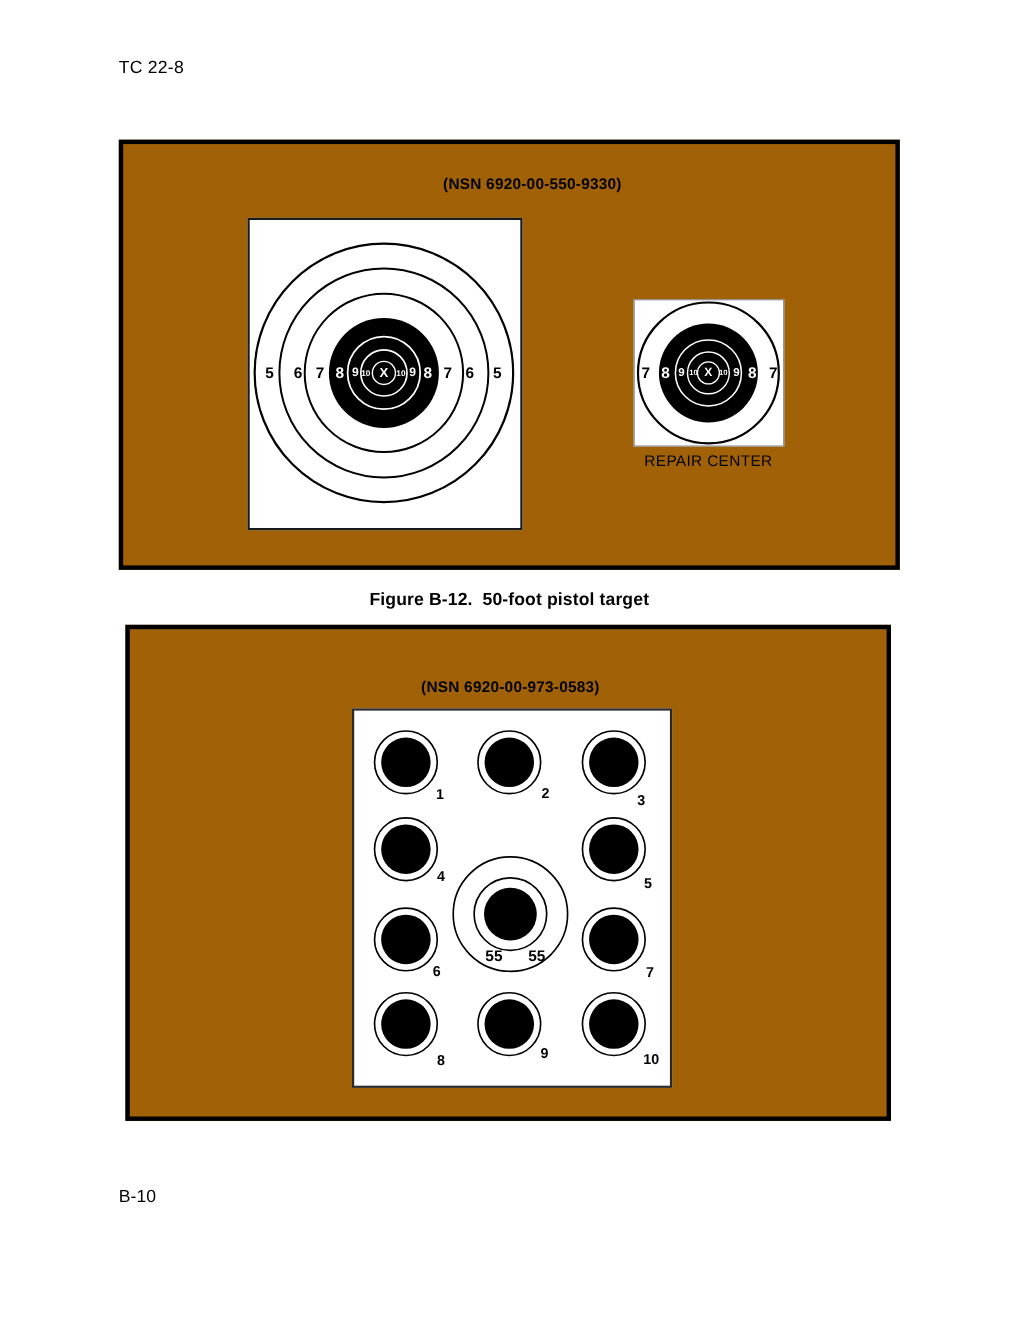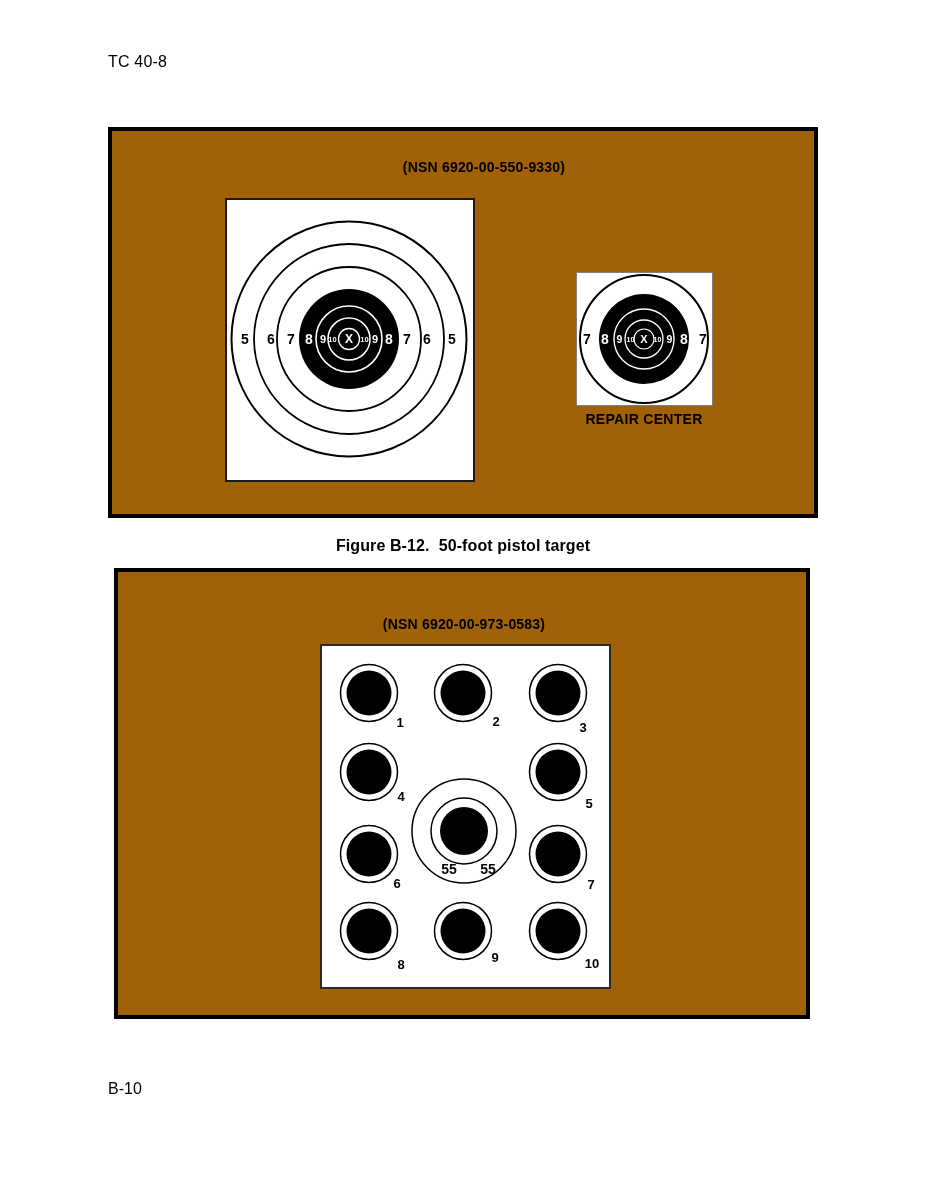--- a/index.html
+++ b/index.html
@@ -39,21 +39,21 @@
   .pistol-paper {
     left:113px; top:67px; width:250px; height:284px;
     border:2px solid #1a1a1a;
   }
   .repair-paper {
     left:464px; top:141px; width:137px; height:134px;
     border:1px solid #808080;
   }
   .repair-label {
     position:absolute; left:532px; top:280px; transform:translateX(-50%);
-    font-size:14px; font-weight:bold; white-space:nowrap;
+    font-size:14px; font-weight:normal; white-space:nowrap;
     letter-spacing:0.3px;
   }
   .rifle-paper {
     left:202px; top:72px; width:291px; height:345px;
     border:2px solid #2a2a2a;
   }
   .caption {
     position:absolute; left:0; width:100%;
     text-align:center; font-size:16px; font-weight:bold;
     white-space:pre; letter-spacing:0.1px;
@@ -64,21 +64,21 @@
   svg text {
     font-family:"Liberation Sans","DejaVu Sans",sans-serif;
     font-weight:bold;
   }
 </style>
 </head>
 <body>
 
 <div class="page">
 
-  <div class="doc-code">TC 40-8</div>
+  <div class="doc-code">TC 22-8</div>
 
   <div class="figbox figbox1">
 
     <div class="nsn nsn1">(NSN 6920-00-550-9330)</div>
 
     <div class="paper pistol-paper">
       <svg width="246" height="280" viewBox="0 0 246 280">
 
         <circle cx="122" cy="139" r="117.5" fill="none" stroke="#000" stroke-width="2"></circle>
         <circle cx="122" cy="139" r="95" fill="none" stroke="#000" stroke-width="1.8"></circle>

